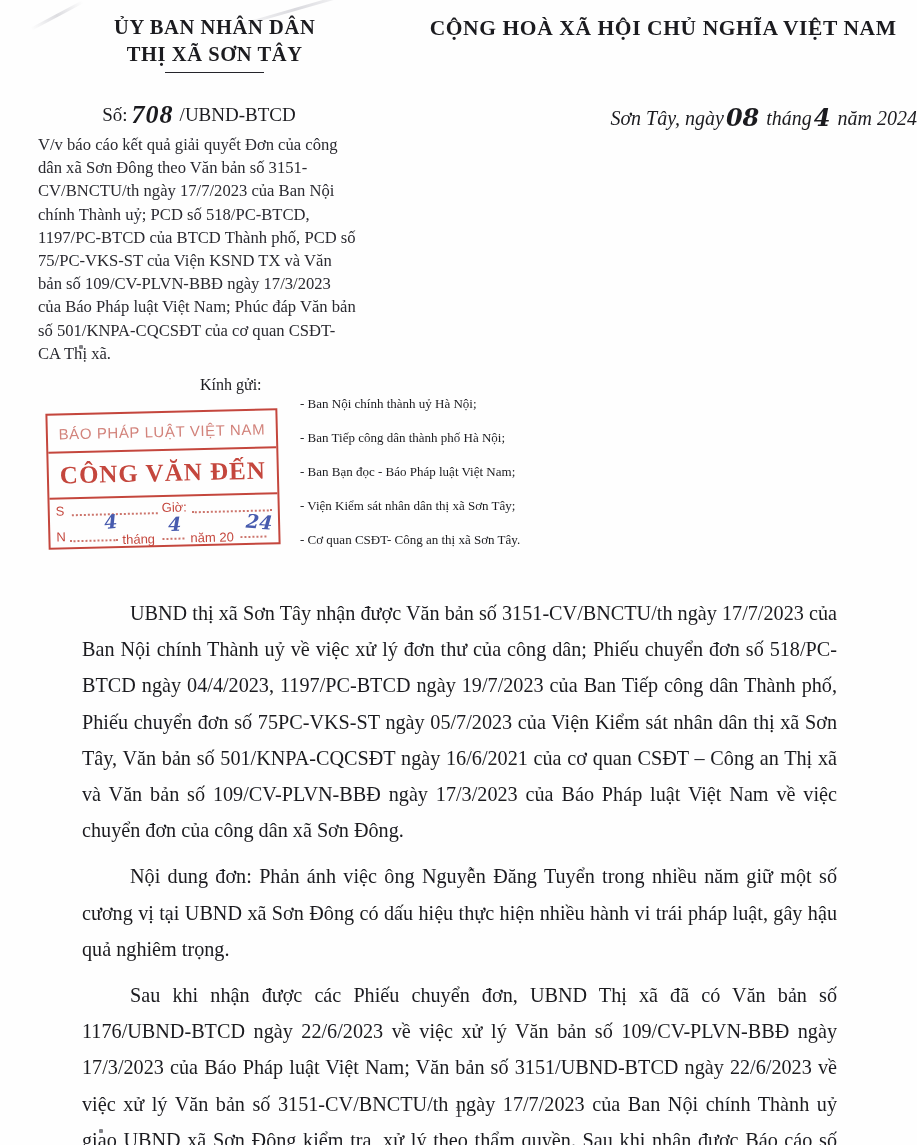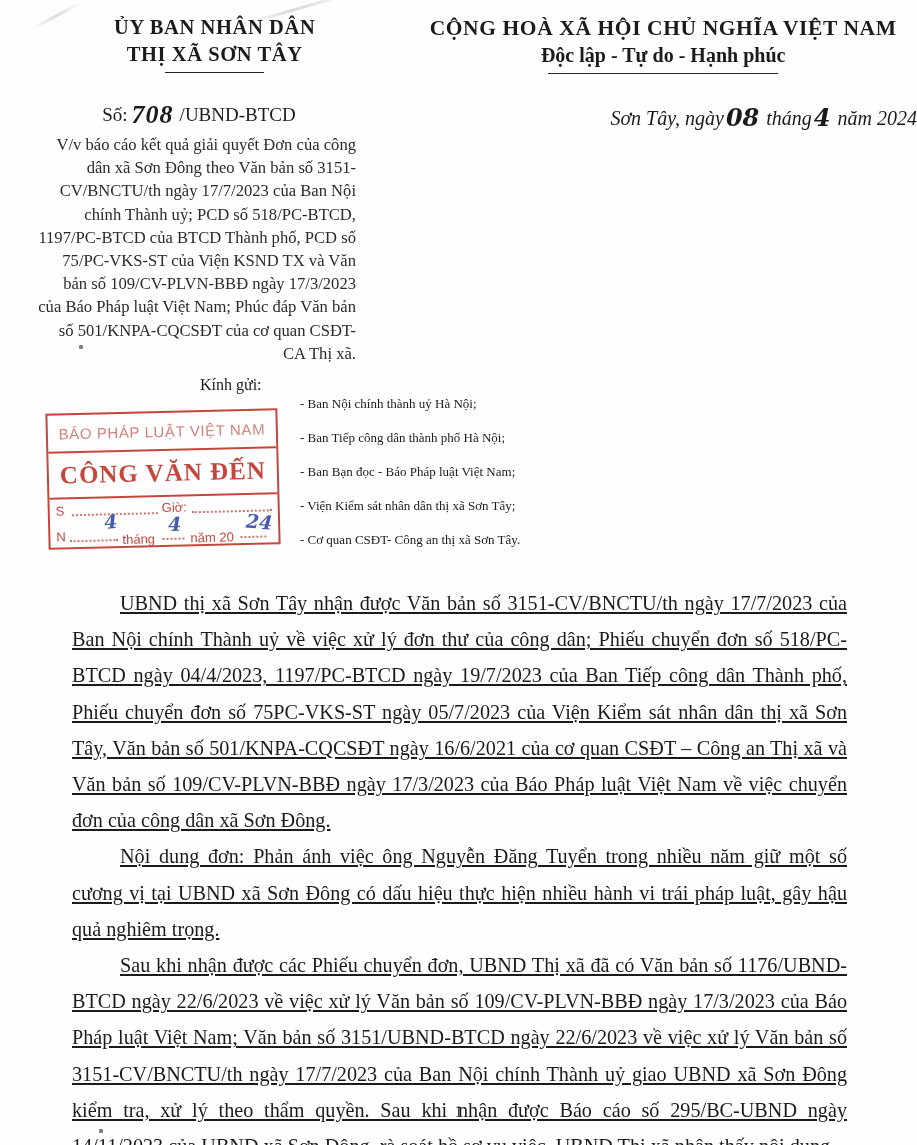--- a/index.html
+++ b/index.html
@@ -125,21 +125,21 @@
     font-size: 24px;
     margin: 0 2px;
     vertical-align: -1px;
   }
 
   
   .subject {
     position: absolute;
     left: 38px; top: 133px;
     width: 318px;
-    text-align: right;
+    text-align: left;
     font-size: 16.6px;
     line-height: 23.2px;
     color: #2a2a30;
   }
 
   
   .kinhgui {
     position: absolute;
     left: 200px; top: 376px;
     font-size: 16px;
@@ -216,23 +216,22 @@
   .body-text {
     position: absolute;
     left: 72px; top: 585px;
     width: 775px;
     font-size: 20.2px;
     line-height: 36.2px;
     text-align: justify;
     text-justify: inter-word;
   }
   .body-text p {
-    margin: 0;
+    margin: 10px;
     text-indent: 48px;
-    text-decoration: underline;
   }
 
   .pageno {
     position: absolute;
     left: 0; top: 1102px;
     width: 917px;
     text-align: center;
     font-size: 17px;
     color: #3a3a40;
   }
@@ -247,21 +246,20 @@
   <div class="dot-mark" style="left:79px; top:345px;"></div>
   <div class="dot-mark" style="left:99px; top:1129px;"></div>
 
   <div class="header-row">
     <div class="hdr-left">
       <div class="org-line-1">ỦY BAN NHÂN DÂN</div>
       <div><span class="org-line-2">THỊ XÃ SƠN TÂY</span></div>
     </div>
     <div class="hdr-right">
       <div class="nation-line-1">CỘNG HOÀ XÃ HỘI CHỦ NGHĨA VIỆT NAM</div>
-      <div><span class="nation-line-2">Độc lập - Tự do - Hạnh phúc</span></div>
     </div>
   </div>
 
   <div class="numline">
     <span>Số:</span><span class="hand-num">708</span><span>/UBND-BTCD</span>
   </div>
 
   <div class="dateline">
     <span>Sơn Tây, ngày</span><span class="hand-day">08</span>
     <span>tháng</span><span class="hand-month">4</span>

